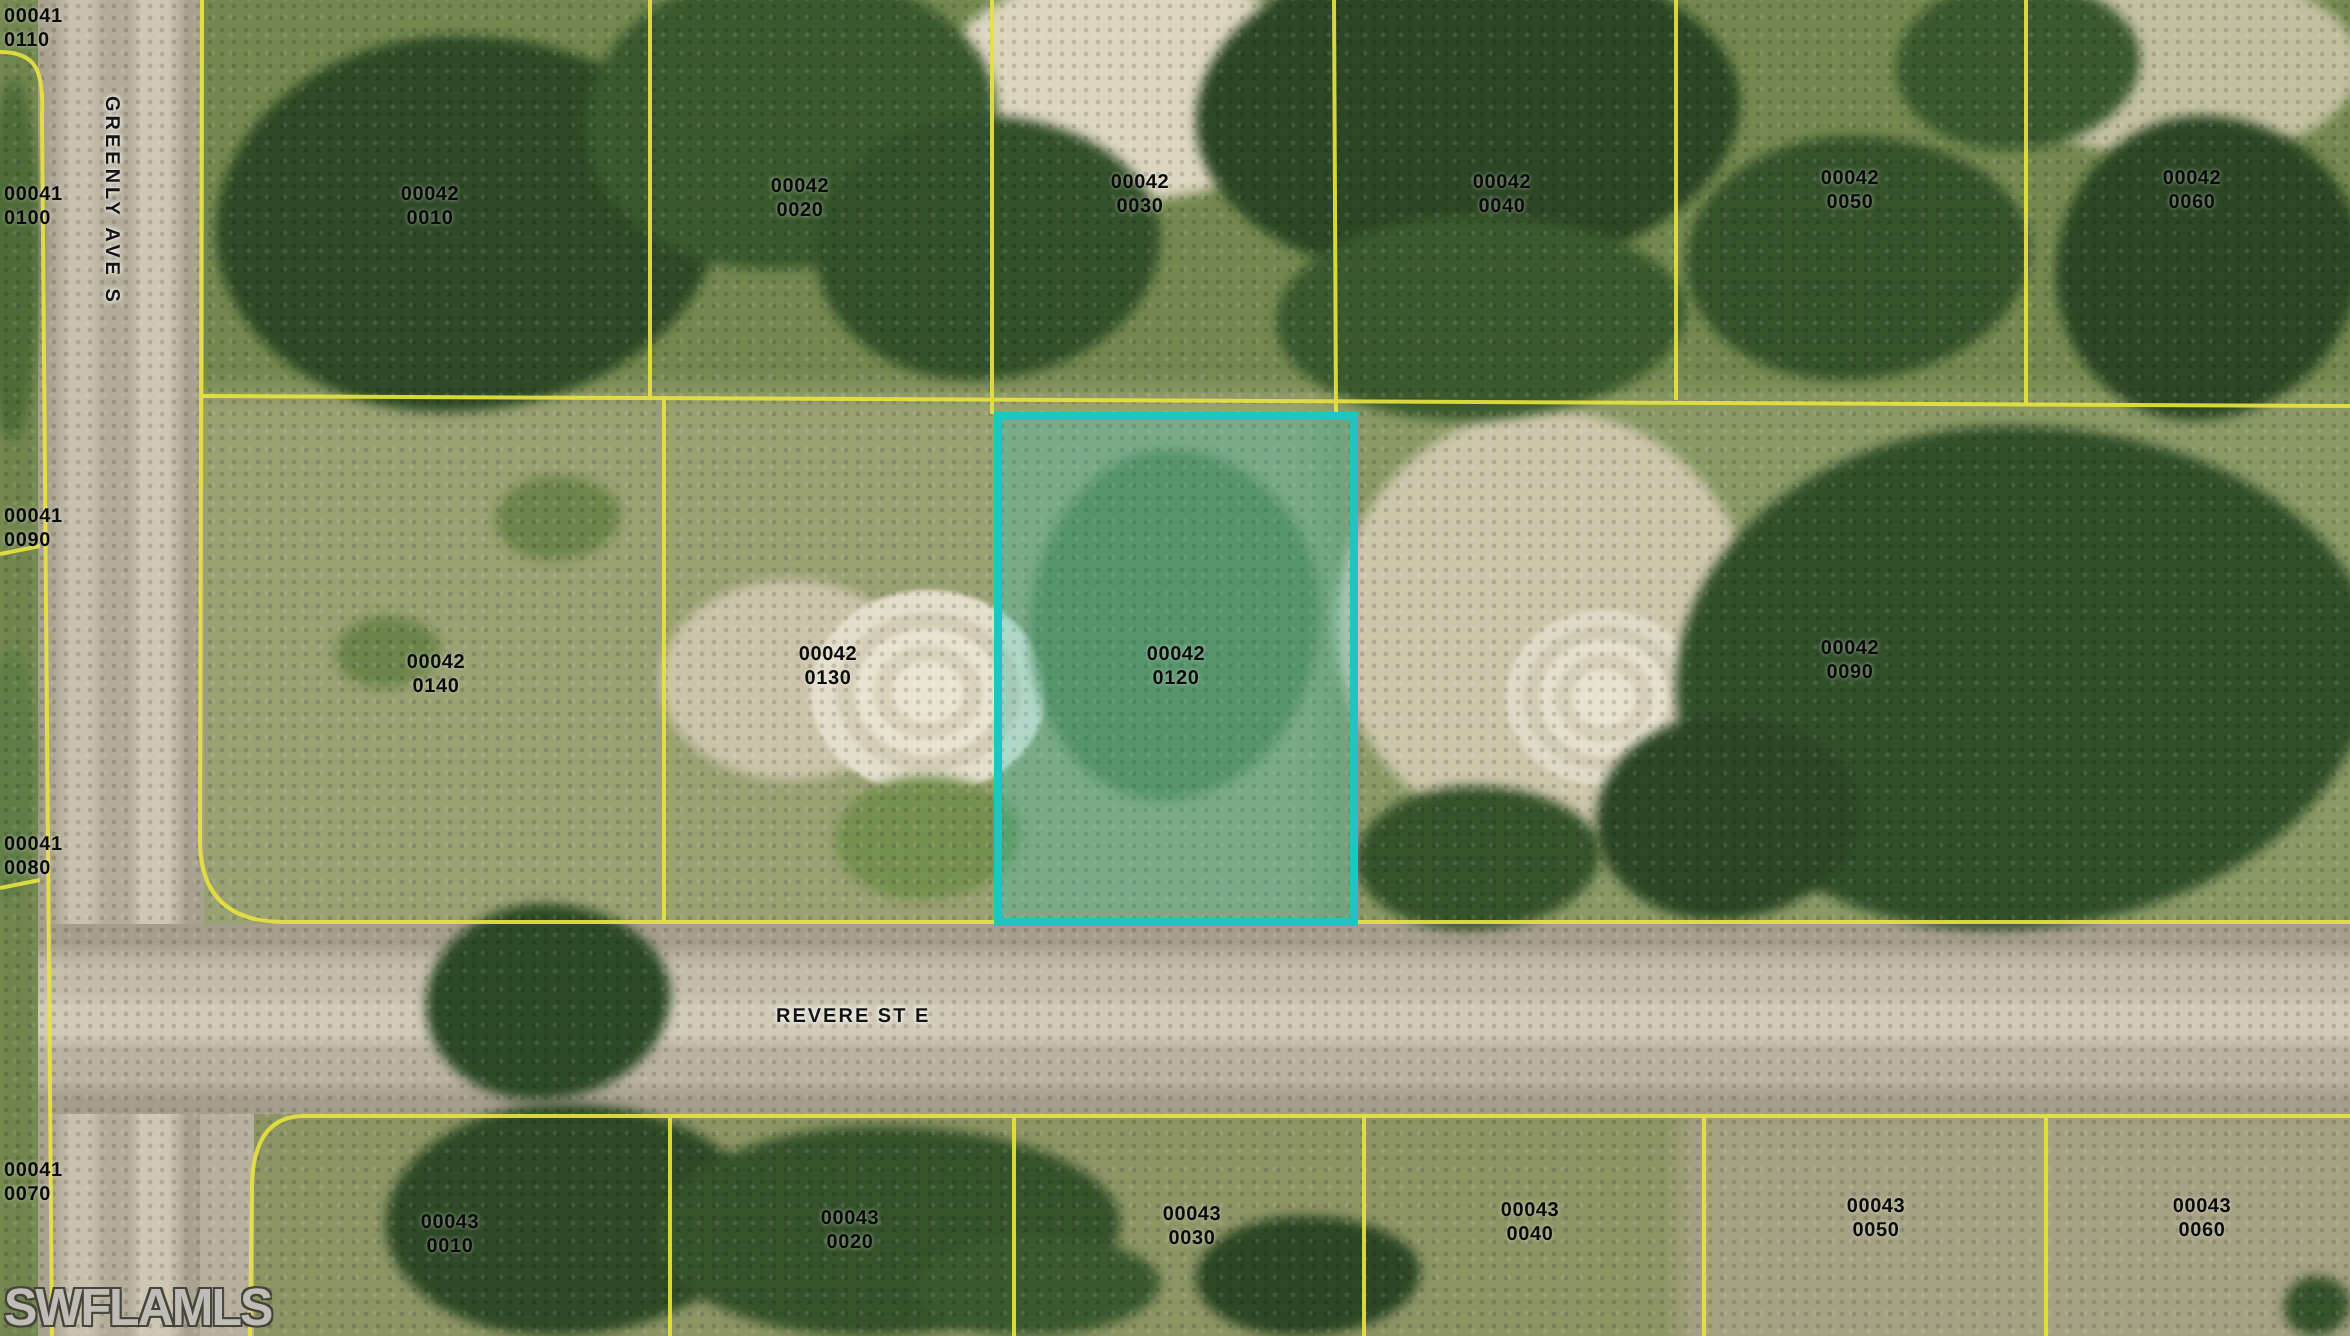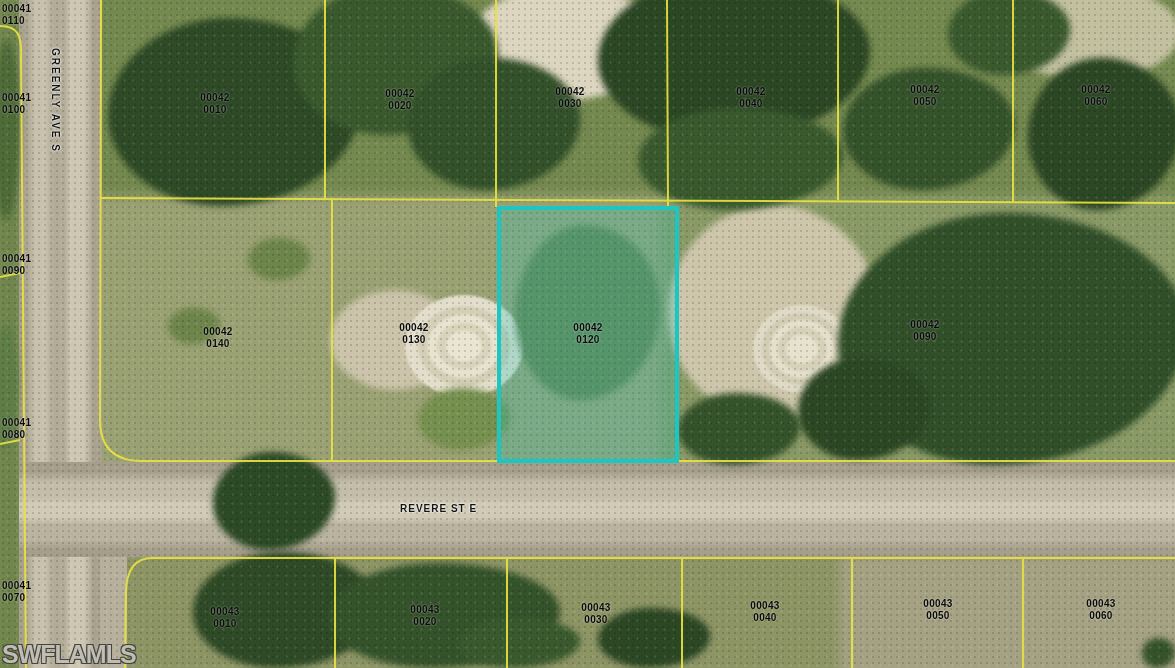--- a/index.html
+++ b/index.html
@@ -72,21 +72,21 @@
   .highlight{left:497px;top:206px;width:182px;height:257px;z-index:6;
     border:4px solid #1dc6c2;background:rgba(32,196,190,.26);}
   
   .plabel{z-index:7;color:#0a0a0a;font-size:10px;font-weight:700;line-height:12px;
     white-space:pre-line;text-align:center;letter-spacing:.3px;
     text-shadow:0 0 2px rgba(255,255,255,.55);transform:translate(-50%,-50%);}
   .plabel.edge{transform:none;text-align:left;left:2px;}
   .street{z-index:7;color:#141414;font-size:10px;font-weight:700;letter-spacing:1px;
     text-shadow:0 0 2px #fff,0 0 3px rgba(255,255,255,.9);white-space:nowrap;}
   .street-greenly{left:50px;top:48px;writing-mode:vertical-rl;letter-spacing:2px;}
-  .street-revere{left:400px;top:503px;}
+  .street-revere{left:388px;top:503px;}
   .watermark{left:2px;top:640px;z-index:8;font-size:25px;font-weight:700;
     color:rgba(208,206,198,.88);letter-spacing:-1px;transform:scaleY(1.05);
     text-shadow:1px 1px 0 #45453c,-1px -1px 0 #45453c,1px -1px 0 #45453c,-1px 1px 0 #45453c;}
 </style>
 </head>
 <body>
 
 <div class="map">
 
   <div class="region r-top"></div>

